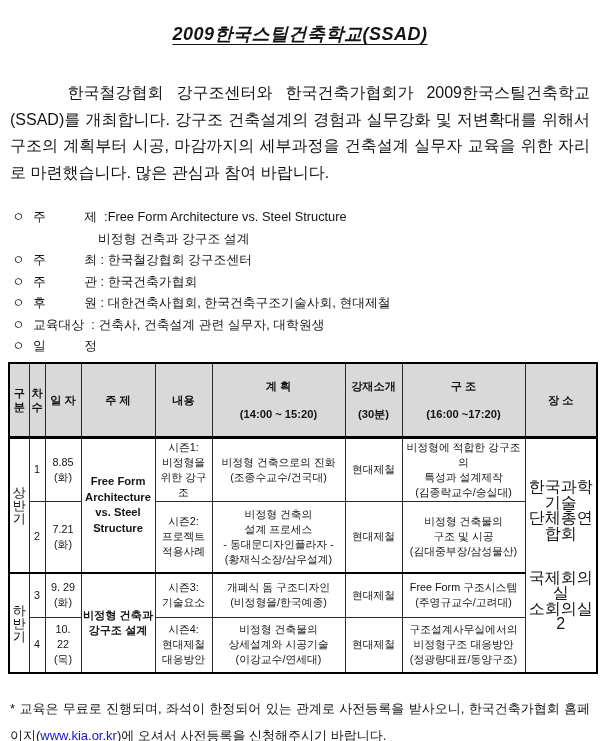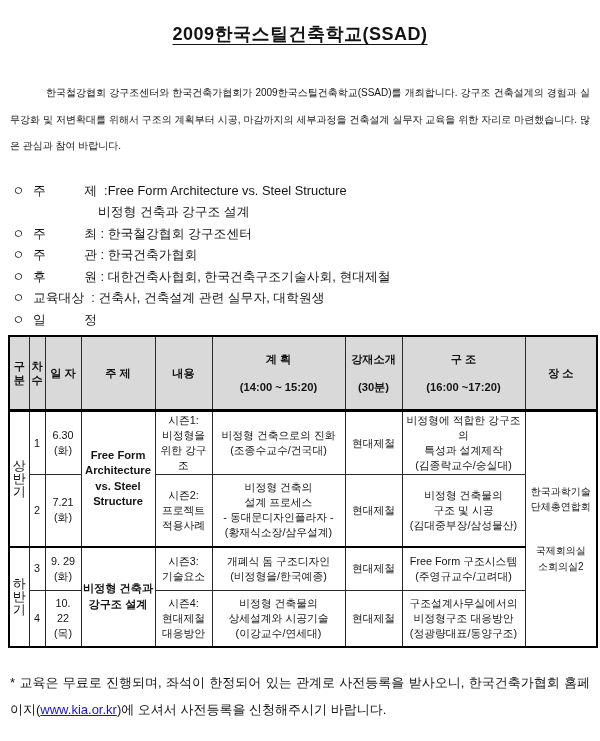--- a/index.html
+++ b/index.html
@@ -1,28 +1,28 @@
 <!DOCTYPE html>
 <html><head>
 <meta charset="utf-8">
 <style>
   * { margin:0; padding:0; box-sizing:border-box; }
   html,body { width:600px; height:741px; background:#ffffff; overflow:hidden; }
   body { font-family:"Liberation Sans","DejaVu Sans",sans-serif; color:#141414; }
   .page { width:600px; height:741px; padding:0 8px; }
 
-  .title { text-align:center; padding-top:22px; }
+  .title { text-align:center; padding-top:22px;font-style:italic; }
   .title span {
     font-size:18px; font-weight:bold; letter-spacing:0.5px;
     text-decoration:underline; text-underline-offset:4px;
   }
 
   .intro {
     margin:34px 2px 0 2px;
-    font-size:10px; line-height:26.5px;
+    font-size:16px; line-height:26.5px;
     text-align:justify; text-indent:3.6em;
   }
 
   .info-list { margin:20px 0 0 4px; font-size:12.8px; }
   .info-row { display:flex; line-height:21.5px; }
   .bullet { width:21px; flex:0 0 21px; }
   .info-text { white-space:pre-wrap; }
   .info-line2 { margin-left:86px; line-height:21.5px; }
 
   table.schedule {
@@ -40,21 +40,21 @@
     background:#d9d9d9; font-weight:bold; font-size:11.2px;
     border-bottom:3px solid #000; line-height:14px;
     word-break:break-all;
   }
   tr.hd { height:44px; }
   tr.r1 { height:52px; } tr.r2 { height:72px; }
   tr.r3 { height:44px; } tr.r4 { height:56px; }
   tr.half-start td { border-top:2px solid #000; }
   td.gubun { word-break:break-all; font-size:13px; line-height:13px; }
   td.theme { font-weight:bold; font-size:11.2px; line-height:15.5px;margin-left:41px; }
-  td.place { font-size:10px; line-height:15.5px; }
+  td.place { font-size:16px; line-height:15.5px; }
   td.place .place-b { margin-top:13px;text-align:center; }
 
   .note {
     margin:21px 2px 0 2px; font-size:13px; line-height:27px;
     text-align:justify;
   }
   .contact { margin:16px 2px 0 2px; font-size:12.8px; }
   a.doclink { color:#1515cc; text-decoration:underline; cursor:pointer; }
   a.doclink.bold { font-weight:bold; text-decoration:none; color:#0000cc; }
   .contact .pre { white-space:pre-wrap; }
@@ -129,21 +129,21 @@
           <div>구 조</div>
           <div>(16:00 ~17:20)</div>
         </th>
         <th>장 소</th>
       </tr>
     </thead>
     <tbody>
       <tr class="r1">
         <td class="gubun" rowspan="2">상반기</td>
         <td>1</td>
-        <td>6.30
+        <td>8.85
 (화)</td>
         <td class="theme" rowspan="2">Free Form Architecture vs. Steel Structure</td>
         <td>시즌1:
 비정형을
 위한 강구조</td>
         <td>비정형 건축으로의 진화
 (조종수교수/건국대)</td>
         <td>현대제철</td>
         <td>비정형에 적합한 강구조의
 특성과 설계제작

